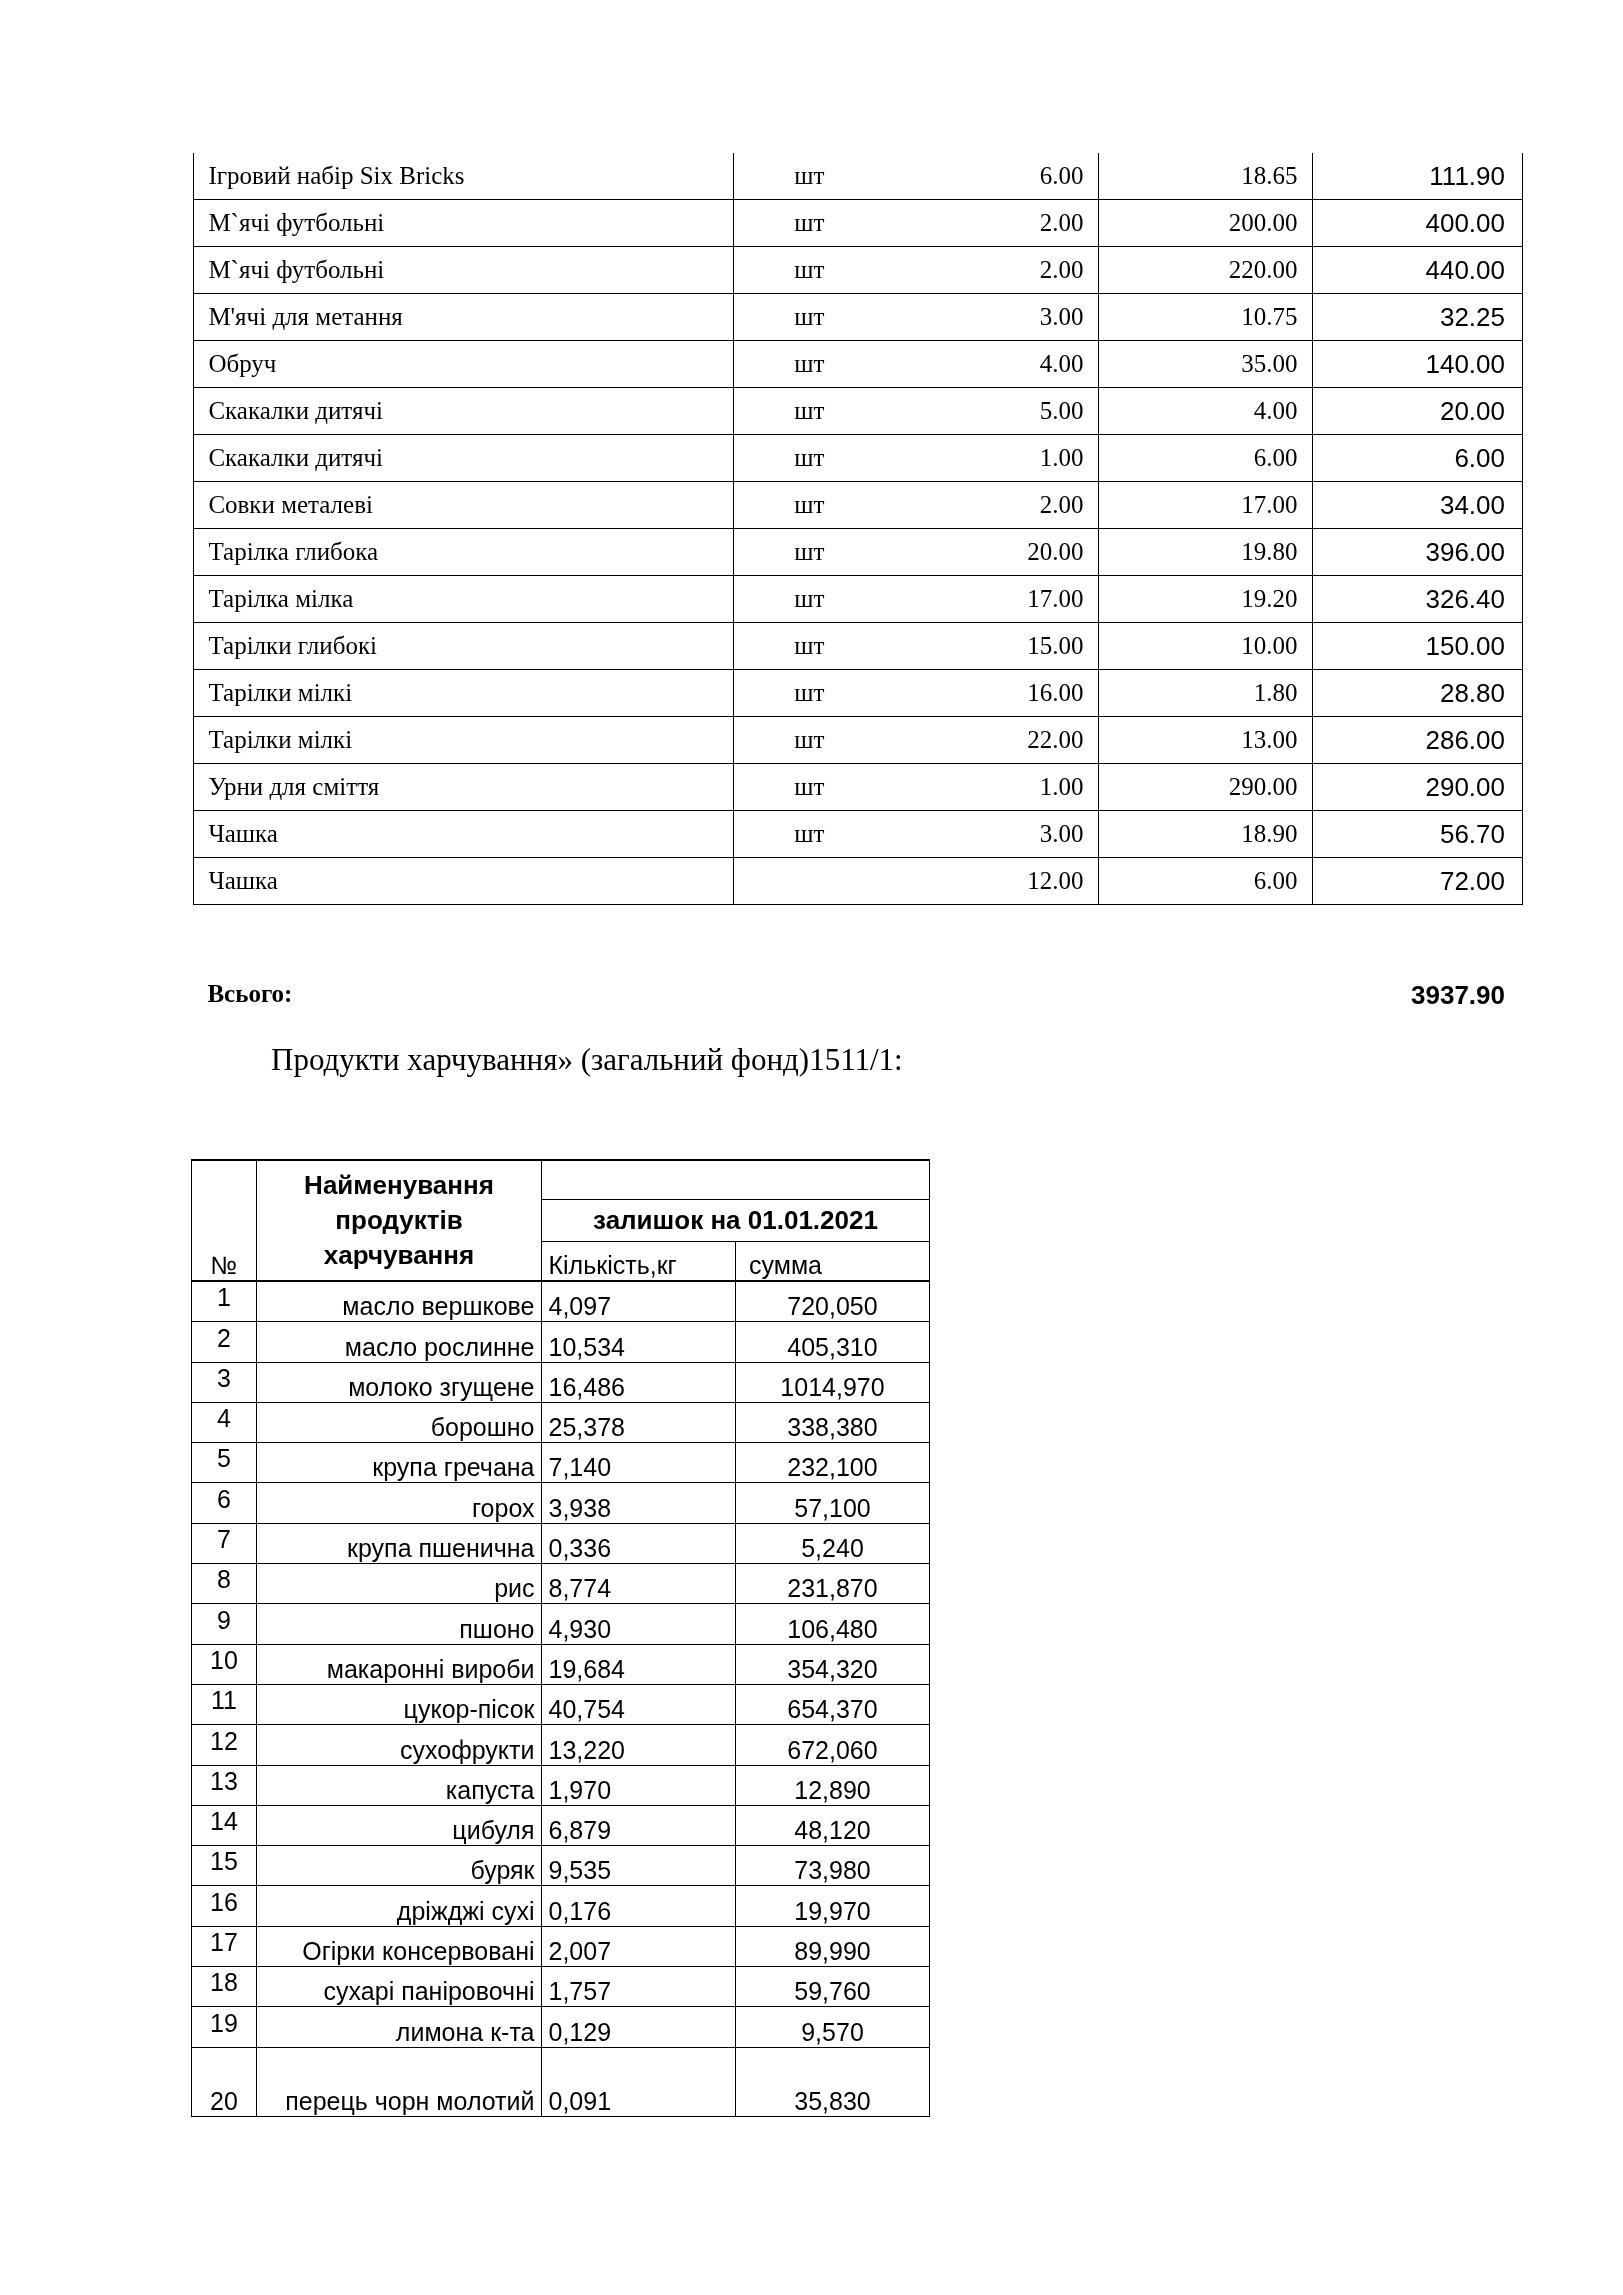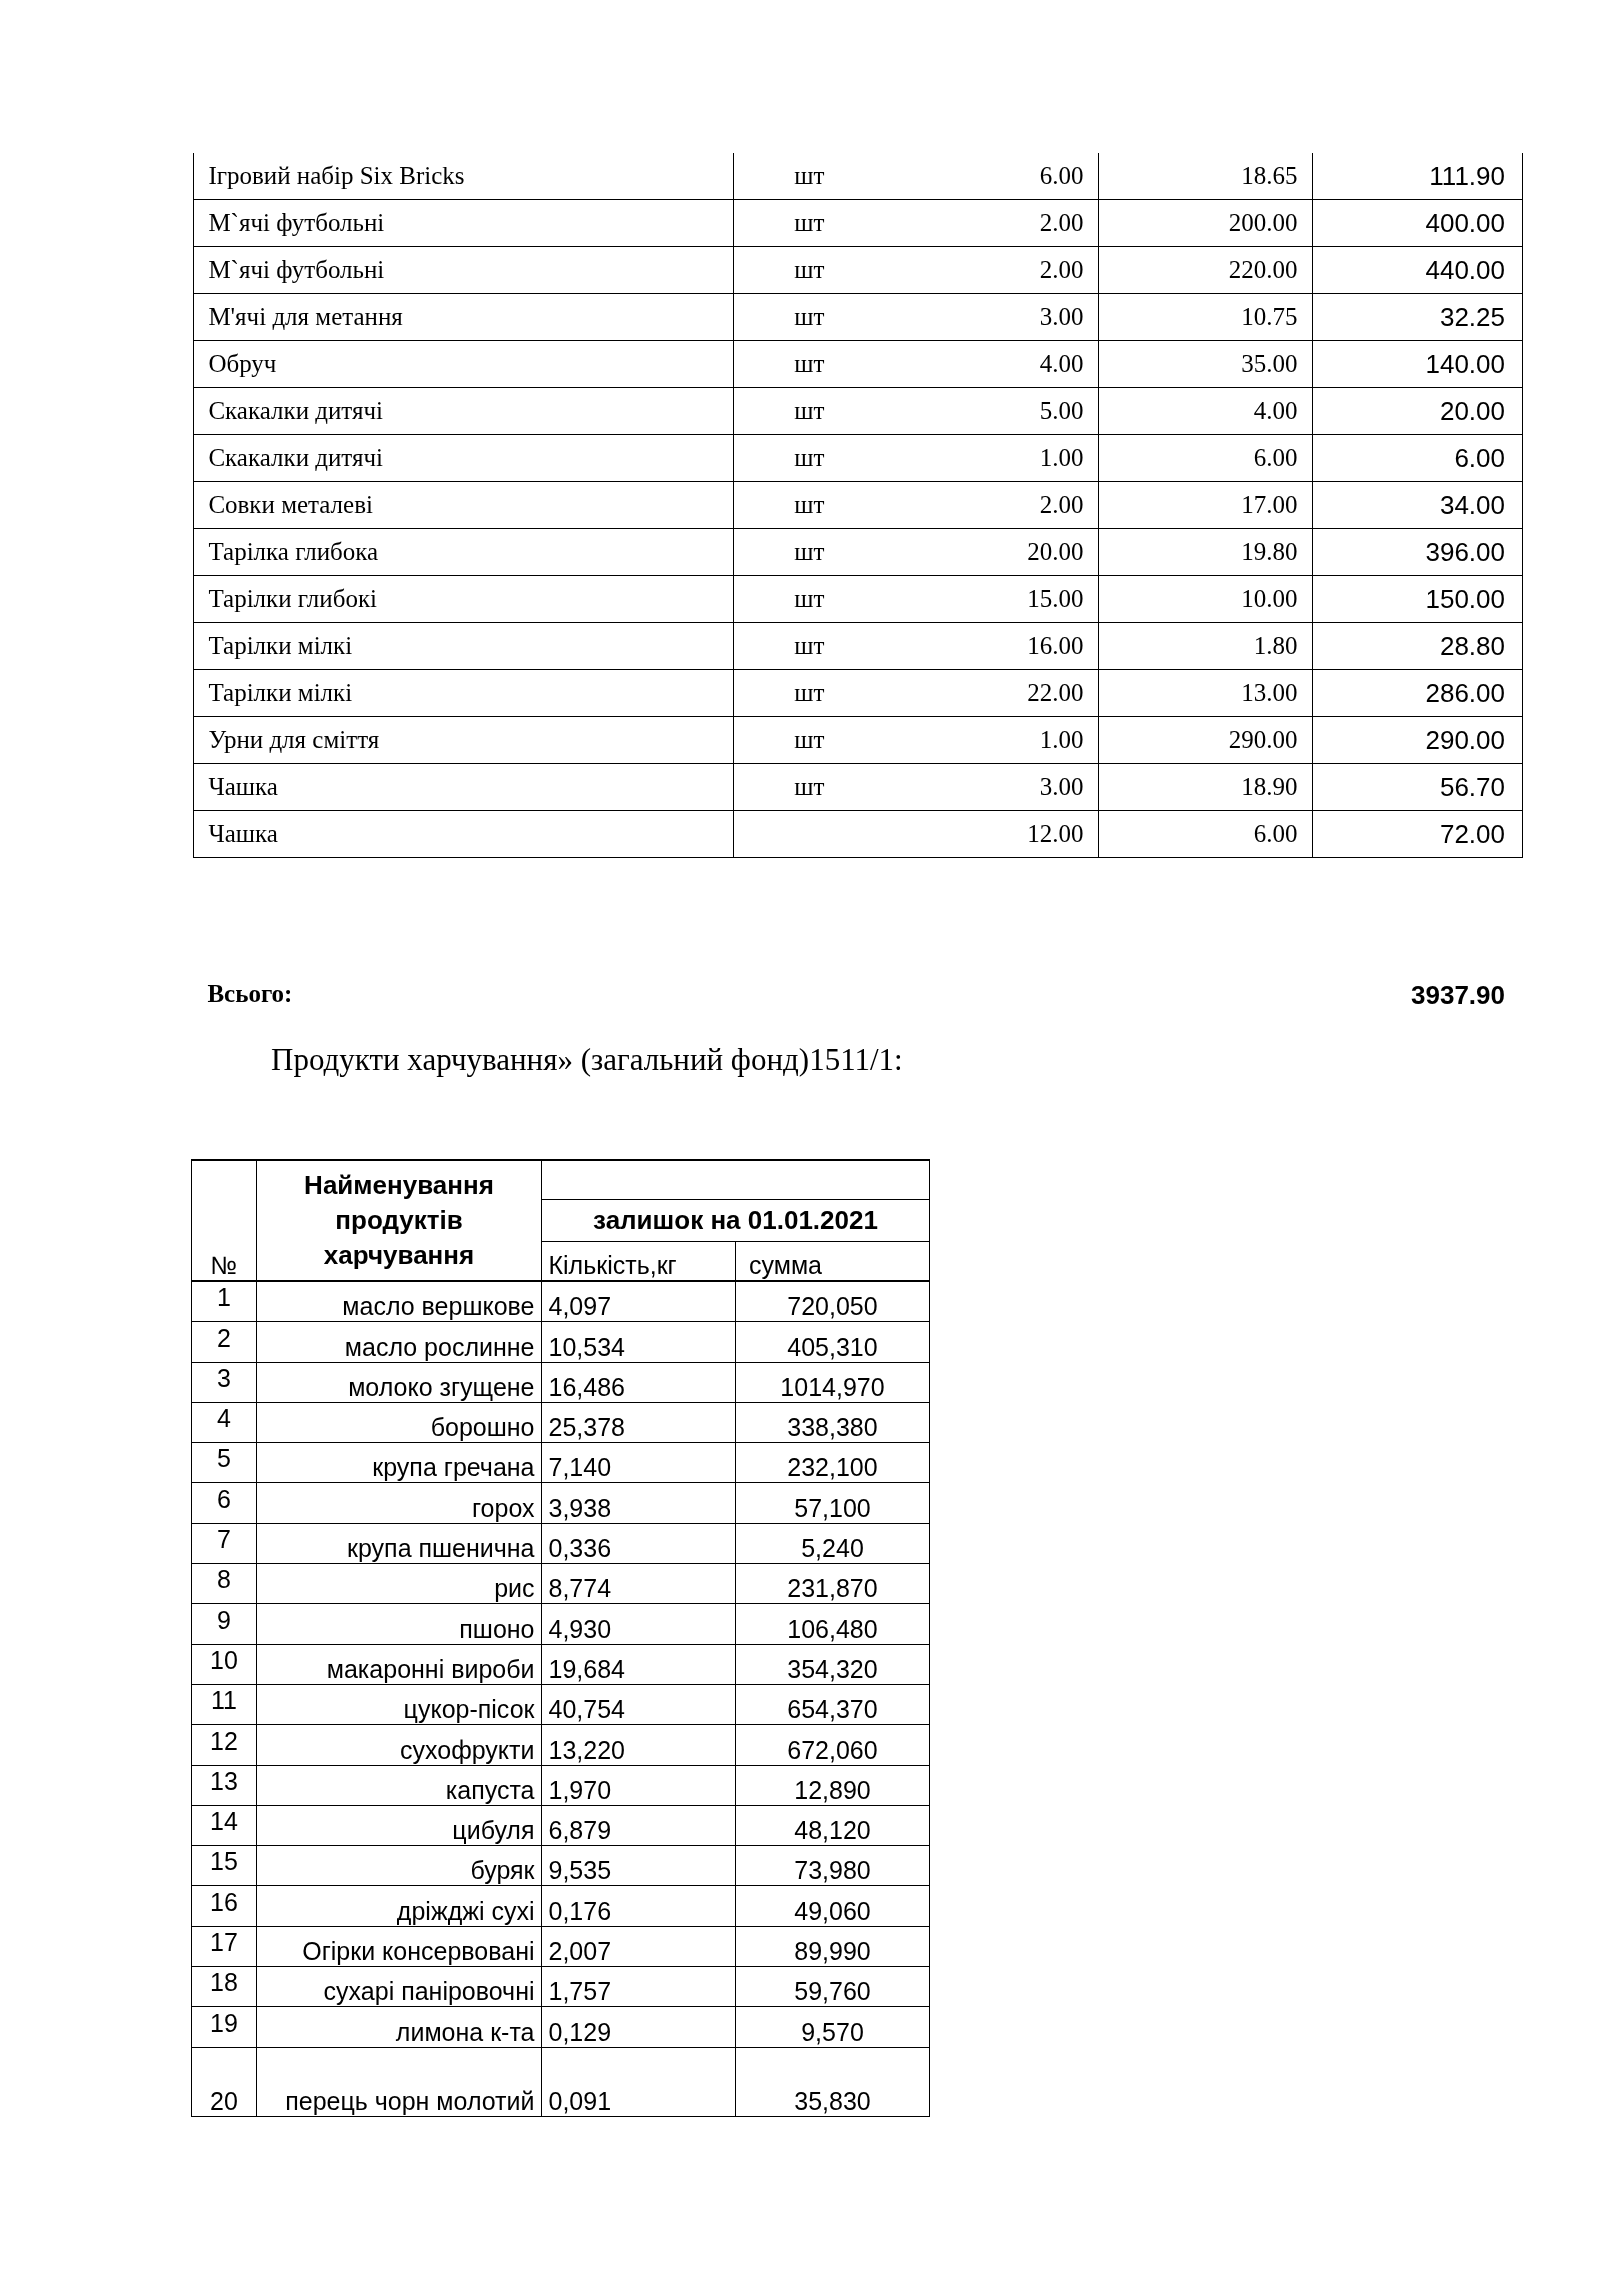--- a/index.html
+++ b/index.html
@@ -98,20 +98,27 @@
         <td class="sum">34.00</td>
       </tr>
       <tr>
         <td class="name">Тарілка глибока</td>
         <td class="unit">шт</td>
         <td class="qty">20.00</td>
         <td class="price">19.80</td>
         <td class="sum">396.00</td>
       </tr>
       <tr>
+        <td class="name">Тарілка мілка</td>
+        <td class="unit">шт</td>
+        <td class="qty">17.00</td>
+        <td class="price">19.20</td>
+        <td class="sum">326.40</td>
+      </tr>
+      <tr>
         <td class="name">Тарілки глибокі</td>
         <td class="unit">шт</td>
         <td class="qty">15.00</td>
         <td class="price">10.00</td>
         <td class="sum">150.00</td>
       </tr>
       <tr>
         <td class="name">Тарілки мілкі</td>
         <td class="unit">шт</td>
         <td class="qty">16.00</td>
@@ -265,21 +272,21 @@
       <tr>
         <td class="rn">15</td>
         <td class="rname">буряк</td>
         <td class="rq">9,535</td>
         <td class="rs">73,980</td>
       </tr>
       <tr>
         <td class="rn">16</td>
         <td class="rname">дріжджі сухі</td>
         <td class="rq">0,176</td>
-        <td class="rs">49,060</td>
+        <td class="rs">19,970</td>
       </tr>
       <tr>
         <td class="rn">17</td>
         <td class="rname">Огірки консервовані</td>
         <td class="rq">2,007</td>
         <td class="rs">89,990</td>
       </tr>
       <tr>
         <td class="rn">18</td>
         <td class="rname">сухарі паніровочні</td>

